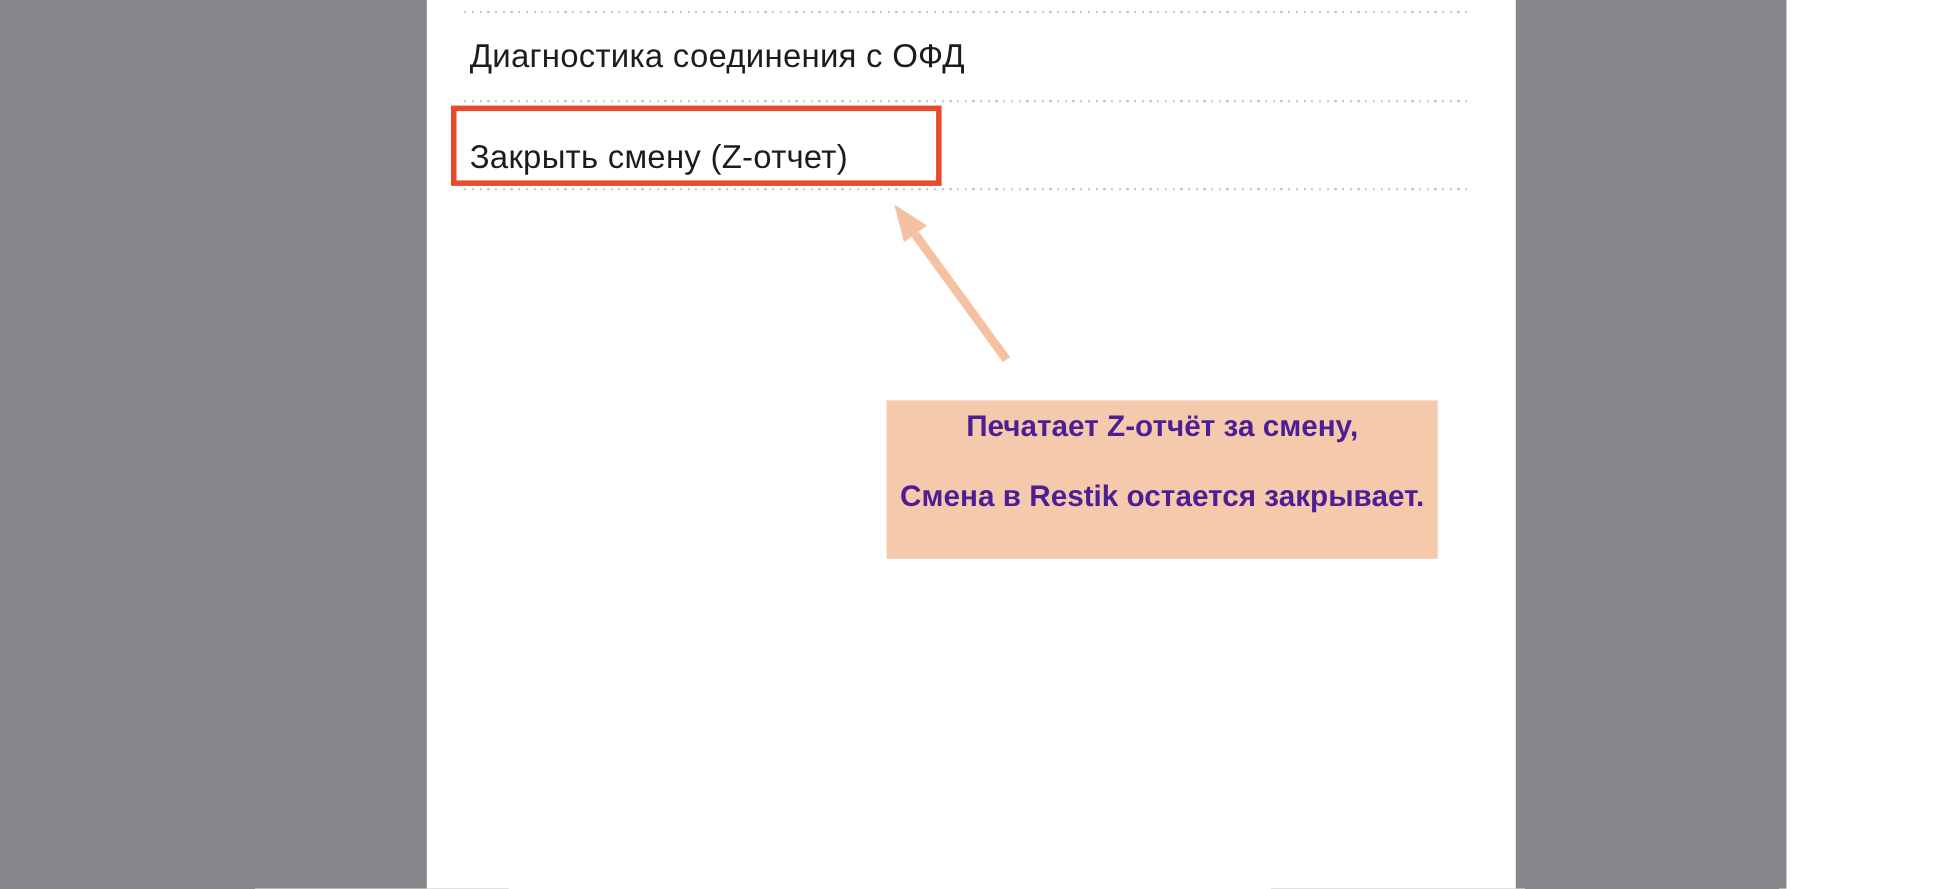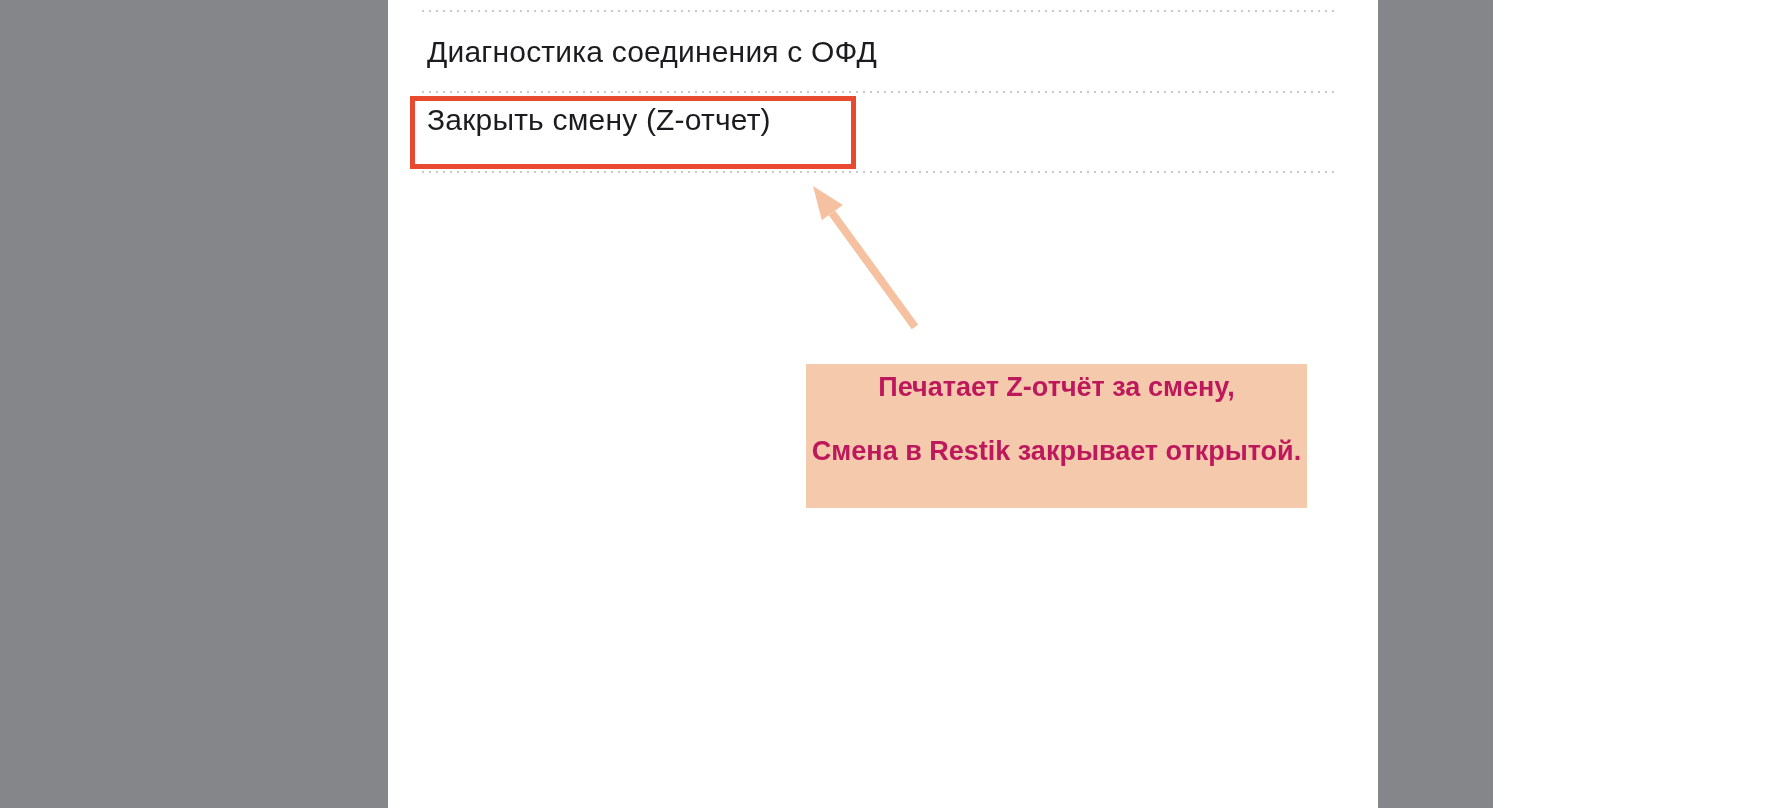--- a/index.html
+++ b/index.html
@@ -5,21 +5,21 @@
   html, body {
     margin: 0;
     padding: 0;
     width: 1782px;
     height: 808px;
     overflow: hidden;
     font-family: "Liberation Sans", sans-serif;
   }
   .page {
     position: relative;
-    width: 1493px;
+    width: 1624px;
     height: 808px;
     background: #85868A;
   }
   .panel {
     position: absolute;
     left: 388px;
     top: 0;
     width: 990px;
     height: 808px;
     background: #FFFFFF;
@@ -35,21 +35,21 @@
   .sep-2 { top: 91px; }
   .sep-3 { top: 171px; }
   .menu-row {
     position: absolute;
     left: 0;
     width: 100%;
     height: 80px;
     cursor: pointer;
   }
   .row-1 { top: 12px; }
-  .row-2 { top: 80px; }
+  .row-2 { top: 104px; }
   .menu-label {
     position: absolute;
     left: 39px;
     top: 50%;
     transform: translateY(-50%);
     font-size: 30px;
     font-weight: 400;
     color: #1C1C1E;
     letter-spacing: 0.2px;
     white-space: nowrap;
@@ -78,21 +78,21 @@
     width: 501px;
     height: 144px;
     background: #F5C9AB;
     box-sizing: border-box;
     padding-top: 6px;
     text-align: center;
   }
   .ann-line {
     font-size: 27px;
     font-weight: 700;
-    color: #be185d;
+    color: #4c1d95;
     line-height: 35px;
     white-space: nowrap;
   }
   .ann-gap {
     height: 29px;
   }
 </style>
 </head>
 <body>
 
@@ -114,17 +114,17 @@
     <div class="highlight-rect"></div>
 
     <svg class="annotation-arrow" viewBox="0 0 135 155" xmlns="http://www.w3.org/2000/svg">
       <line x1="120" y1="149" x2="37" y2="35" stroke="#F6C1A1" stroke-width="8"></line>
       <polygon points="18,8 47.8,27.1 26.8,42.3" fill="#F6C1A1"></polygon>
     </svg>
 
     <div class="annotation-box">
       <div class="ann-line">Печатает Z-отчёт за смену,</div>
       <div class="ann-gap"></div>
-      <div class="ann-line">Смена в Restik закрывает открытой.</div>
+      <div class="ann-line">Смена в Restik остается закрывает.</div>
     </div>
 
   </div>
 </div>
 
 </body></html>

